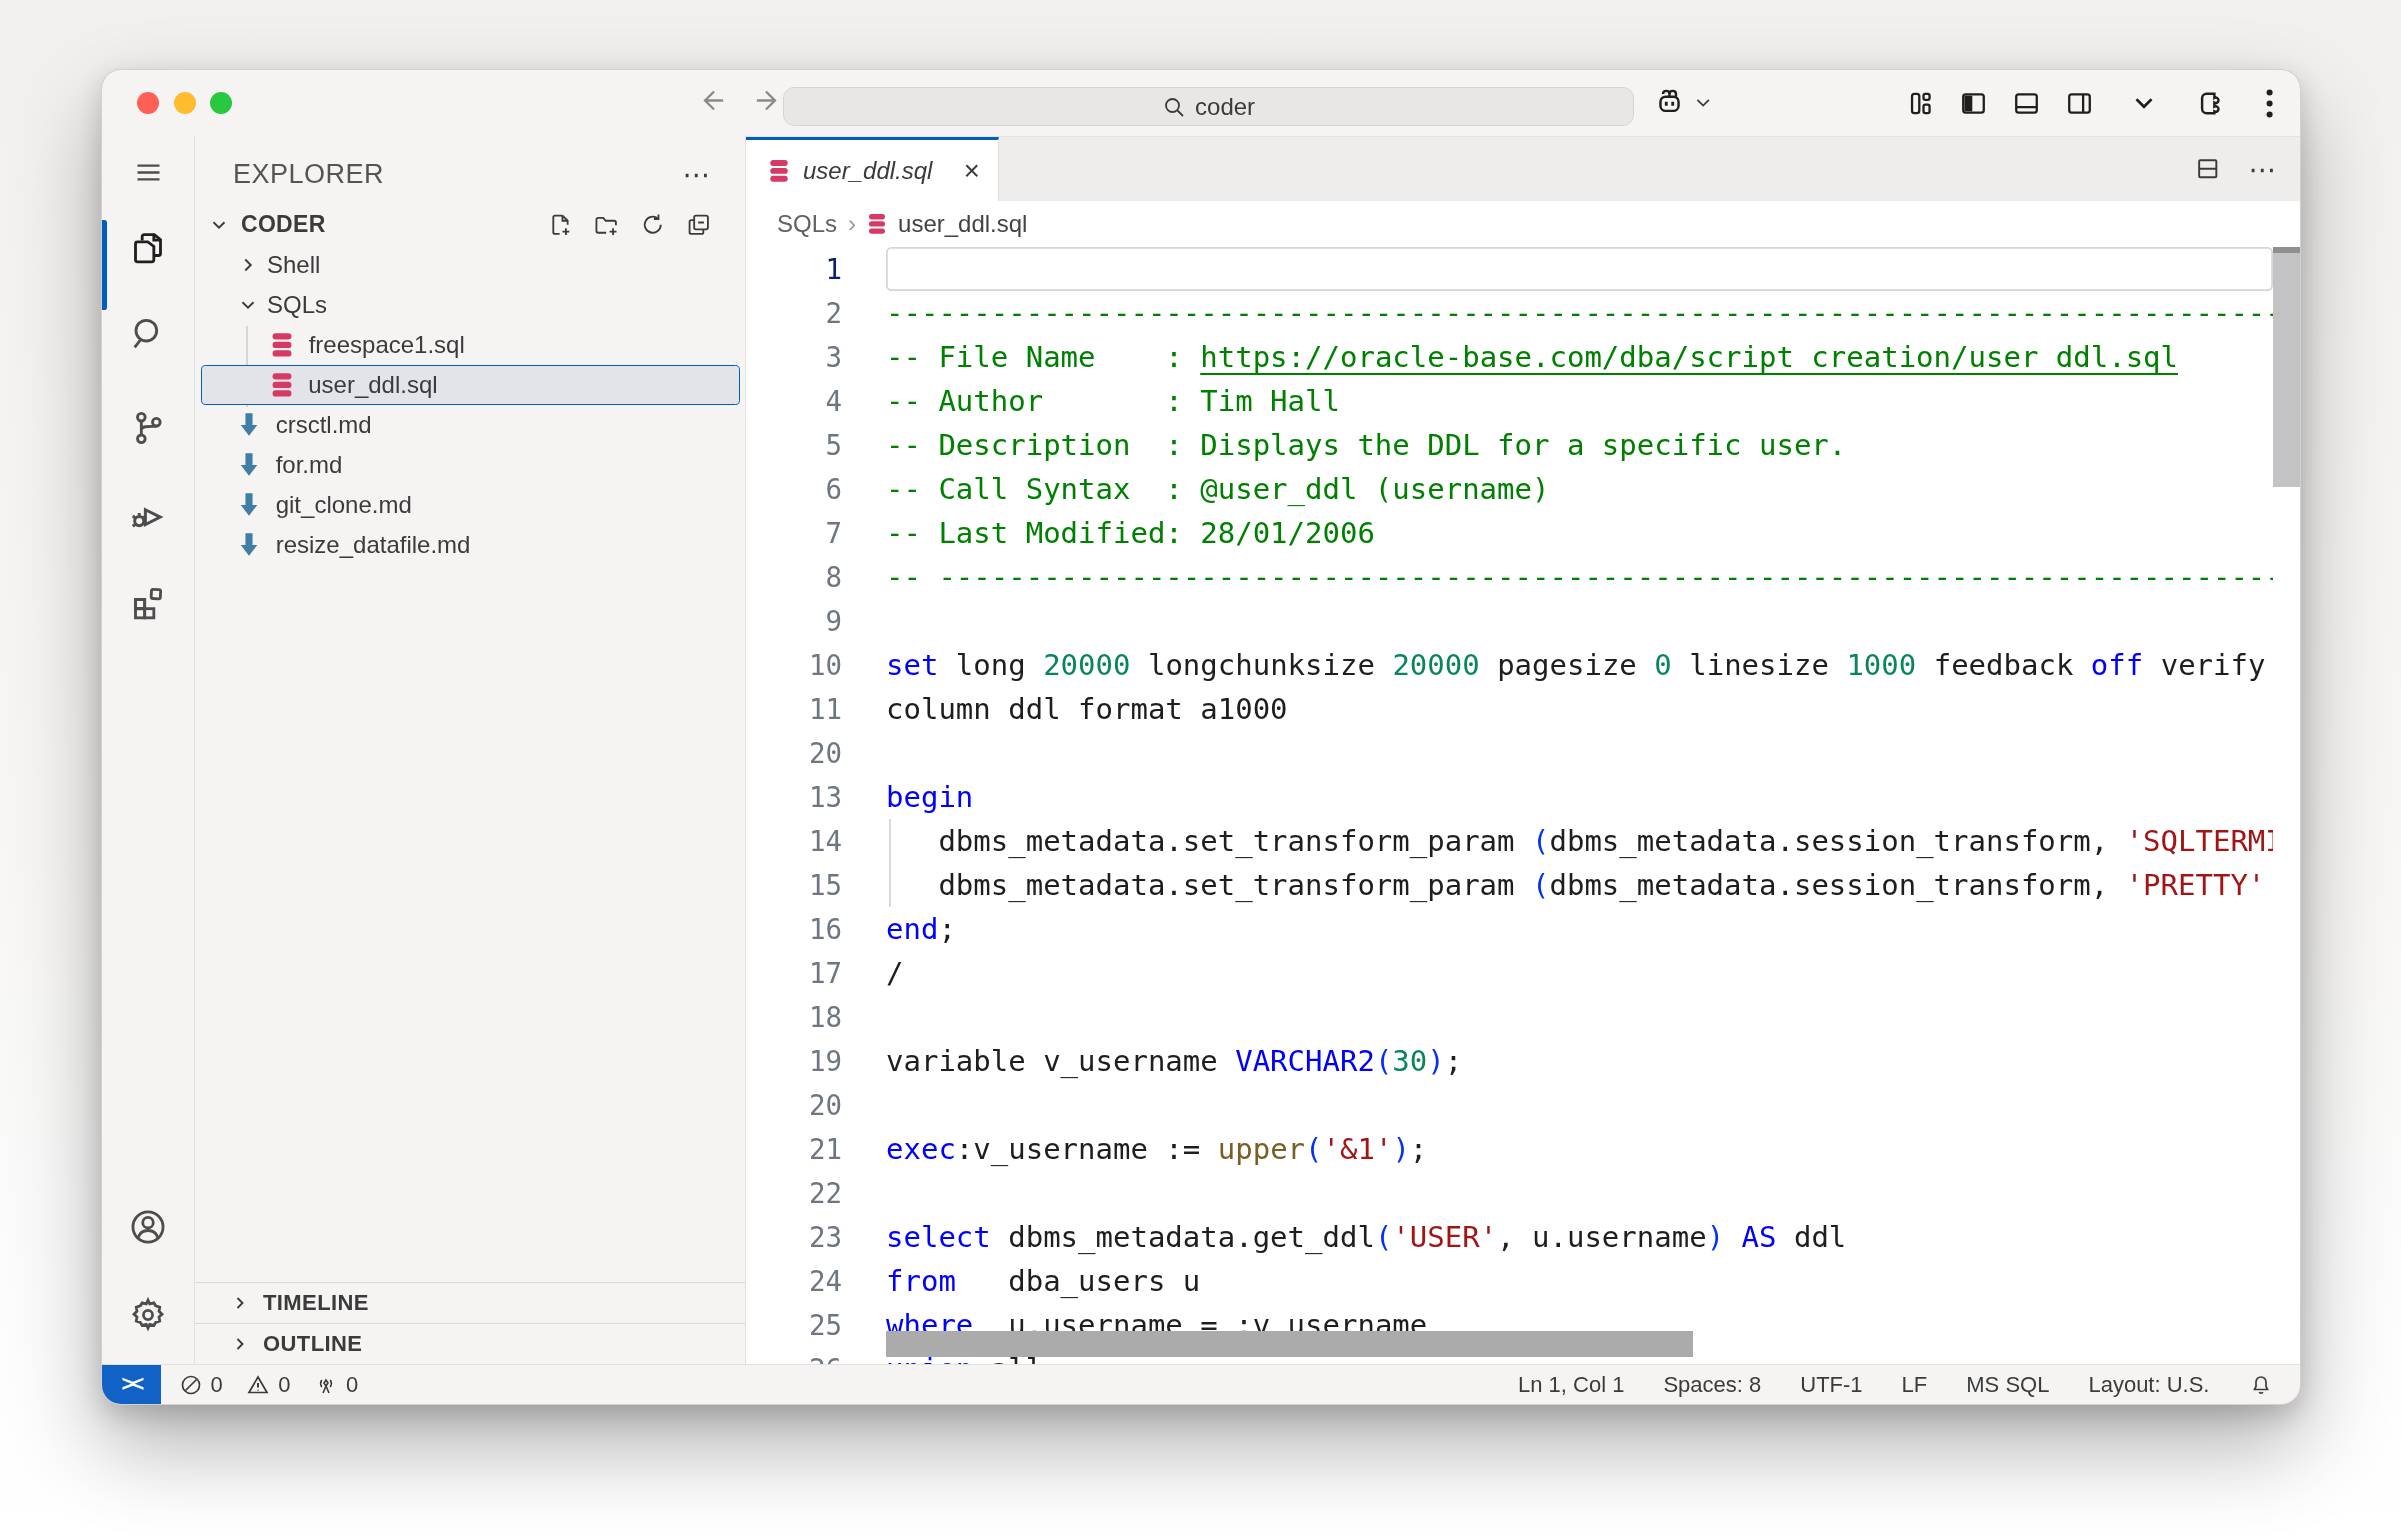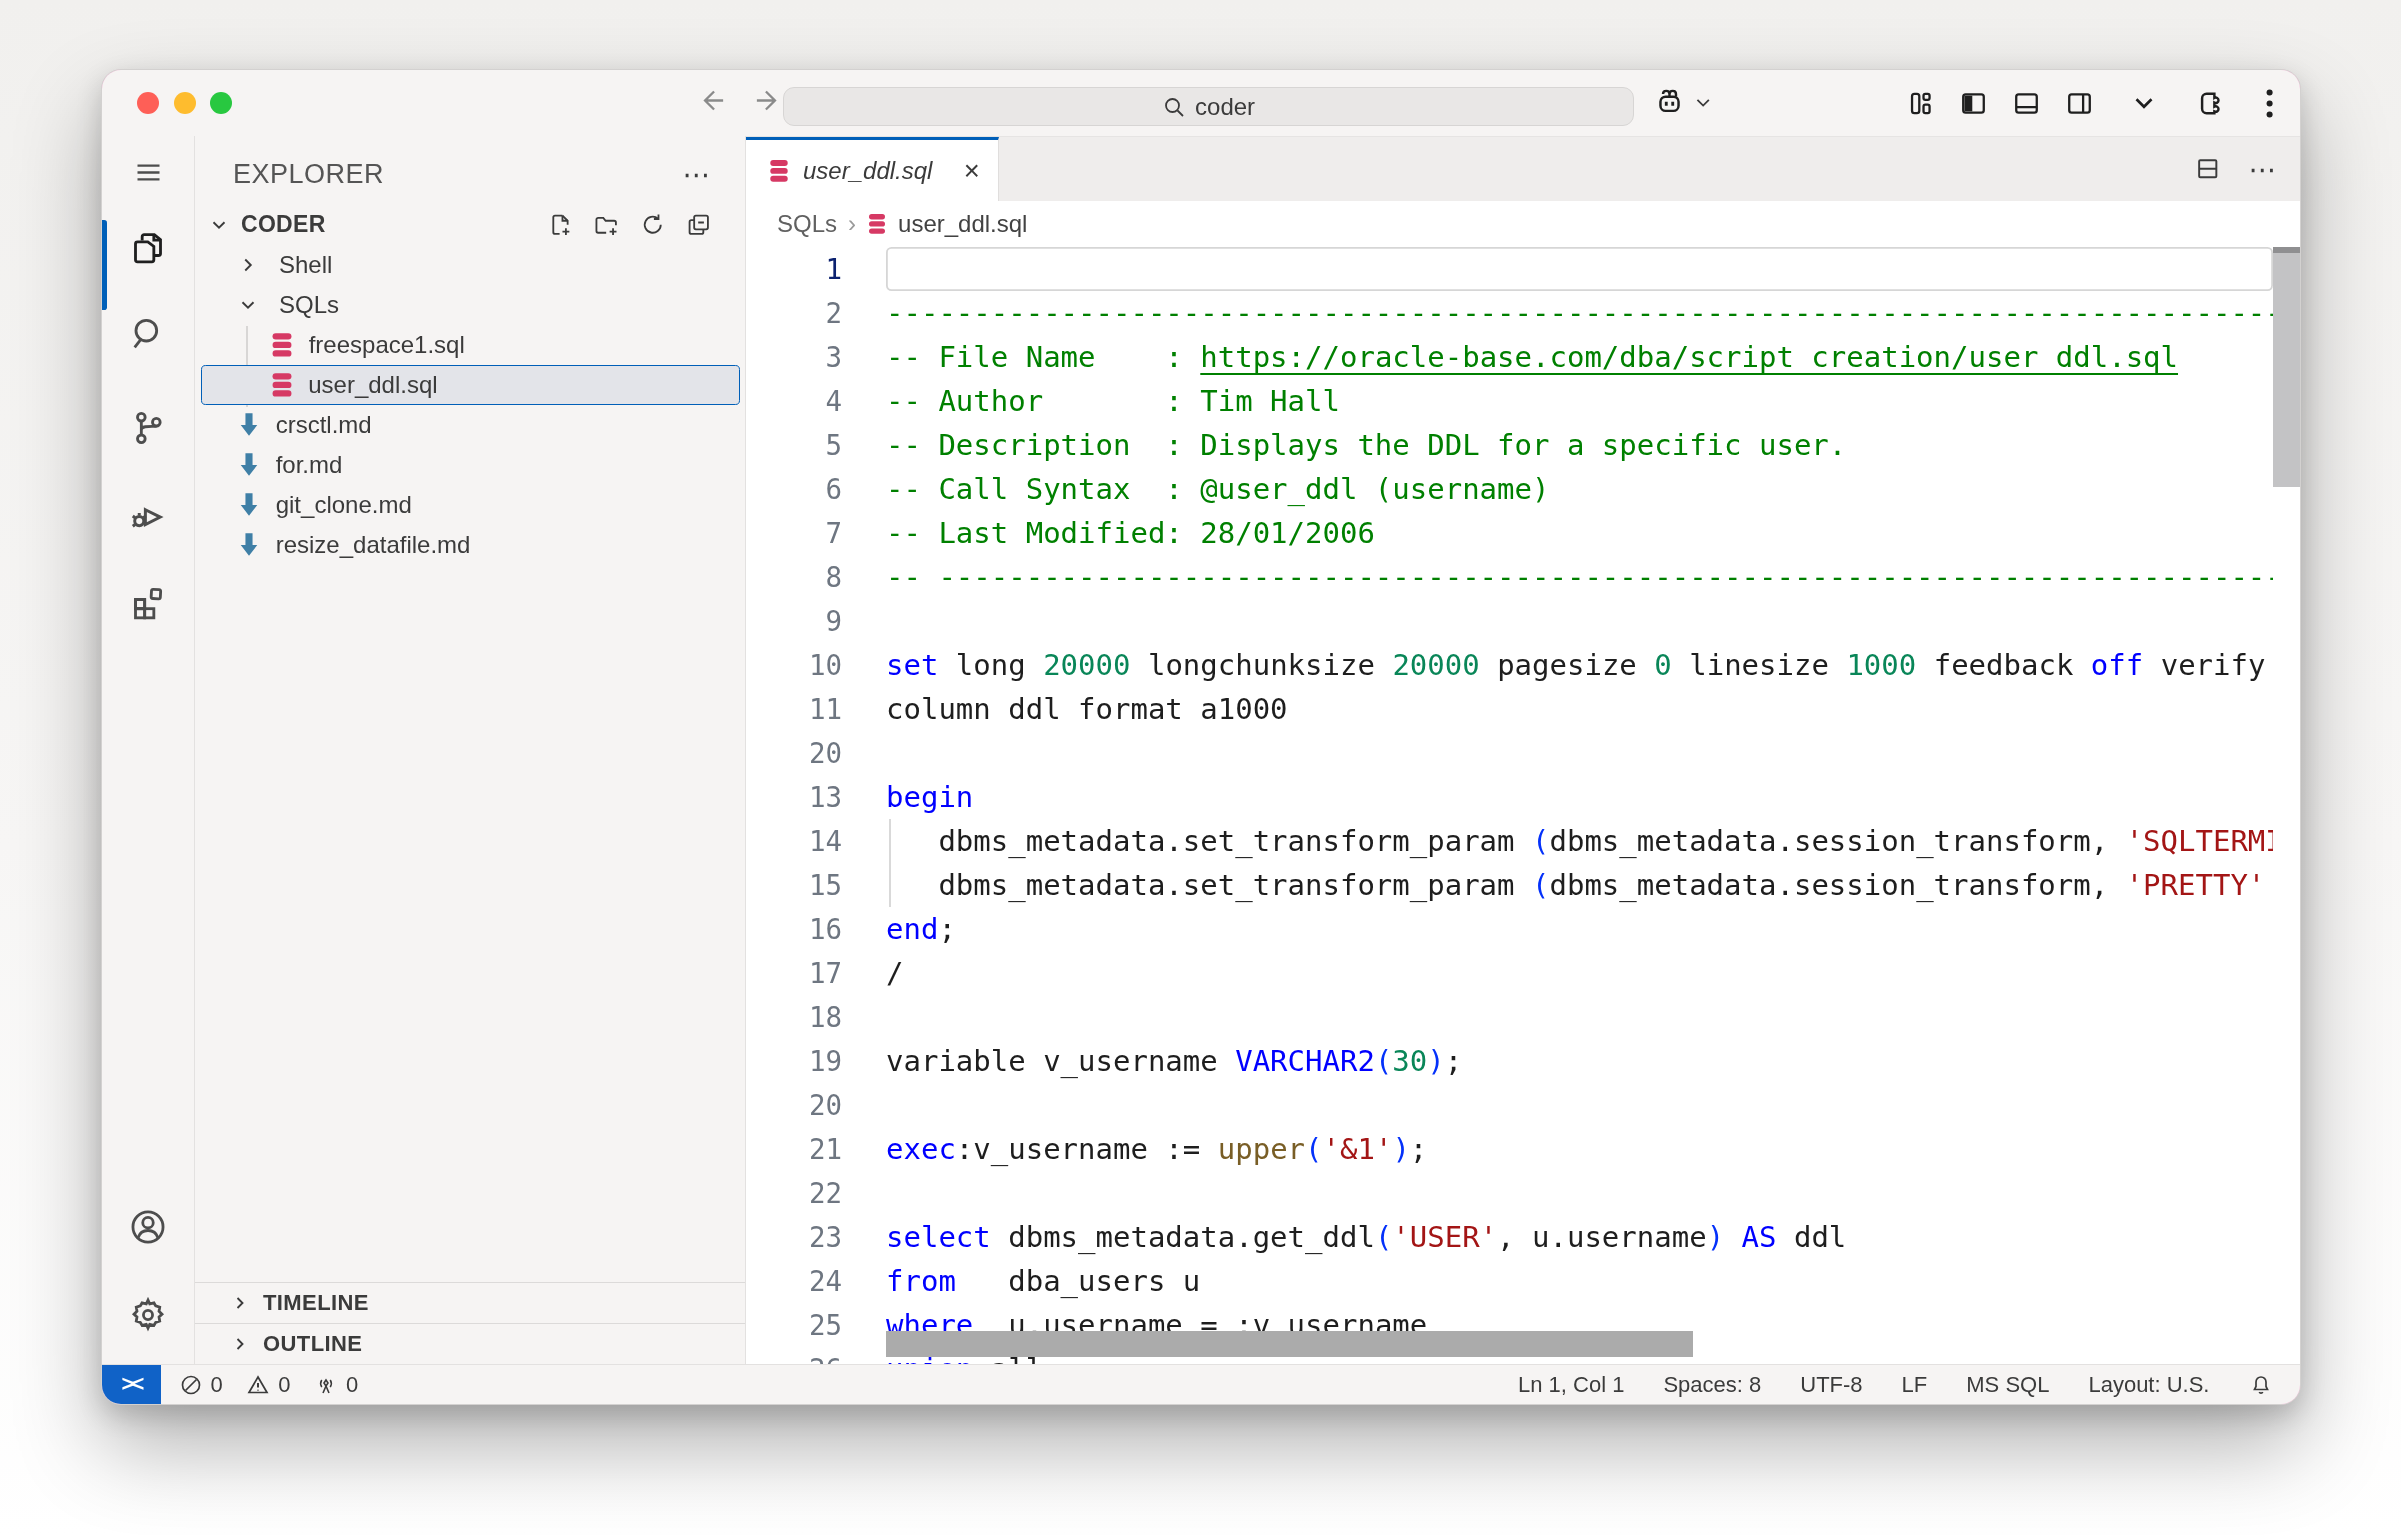--- a/index.html
+++ b/index.html
@@ -43,21 +43,21 @@
   .sidebar{width:550px;flex:none;display:flex;flex-direction:column;border-right:0.9px solid #e3e1e0;background:#f6f4f3;position:relative;}
   .sb-header{height:44px;margin-top:16.5px;display:flex;align-items:center;padding:0 35px 0 38px;flex:none;}
   .sb-title{font-size:27px;letter-spacing:0.5px;color:#555;}
   .sb-more{margin-left:auto;color:#3b3b3b;}
   .tree{flex:1;position:relative;padding-top:8.3px;min-height:0;}
   .row{height:40px;display:flex;align-items:center;font-size:24px;color:#3b3b3b;position:relative;box-sizing:border-box;}
   .row .twisty{color:#3b3b3b;flex:none;display:flex;}
   .row-section{padding-left:13px;gap:11px;}
   .row-section .label{font-weight:bold;font-size:23px;letter-spacing:0.3px;}
   .section-actions{margin-left:auto;display:flex;gap:18.3px;padding-right:33px;color:#3b3b3b;}
-  .row-folder{padding-left:42px;gap:20px;}
+  .row-folder{padding-left:42px;gap:8px;}
   .row-sqlfile{padding-left:75px;gap:14.7px;}
   .row-mdfile{padding-left:42px;gap:14.7px;}
   .row.selected{
     margin:0 5.5px;border:1.8px solid var(--accent);border-radius:4.6px;background:#e3e4e9;
     padding-left:68px;
   }
   .indent-guide{position:absolute;left:51px;top:129px;width:1.8px;height:81px;background:#d8d6d5;}
   .sb-panels{flex:none;}
   .sb-panel-row{height:40px;border-top:1.8px solid #dcdad9;display:flex;align-items:center;gap:13px;padding-left:35px;color:#3b3b3b;}
   .sb-panel-row .label{font-weight:bold;font-size:22px;letter-spacing:0.4px;}
@@ -488,21 +488,21 @@
             <path d="M7.5 7.5a6 6 0 0 0 0 6M16.5 7.5a6 6 0 0 1 0 6" stroke-linecap="round"></path>
             <path d="M10 10l2-3 2 3-2 3zM12 13l-3 7M12 13l3 7"></path>
           </svg>
         </span>
         <span>0</span>
       </span>
     </div>
     <div class="sb-rightside">
       <span>Ln 1, Col 1</span>
       <span>Spaces: 8</span>
-      <span>UTF-8</span>
+      <span>UTF-1</span>
       <span>LF</span>
       <span>MS SQL</span>
       <span>Layout: U.S.</span>
       <span>
         <svg width="24" height="26" viewBox="0 0 24 24" fill="none" stroke="#3b3b3b" stroke-width="1.7">
             <path d="M12 4a5 5 0 0 0-5 5v4.5L5.5 16.5h13L17 13.5V9a5 5 0 0 0-5-5z"></path>
             <path d="M10.3 19a1.8 1.8 0 0 0 3.4 0"></path>
           </svg>
       </span>
     </div>

